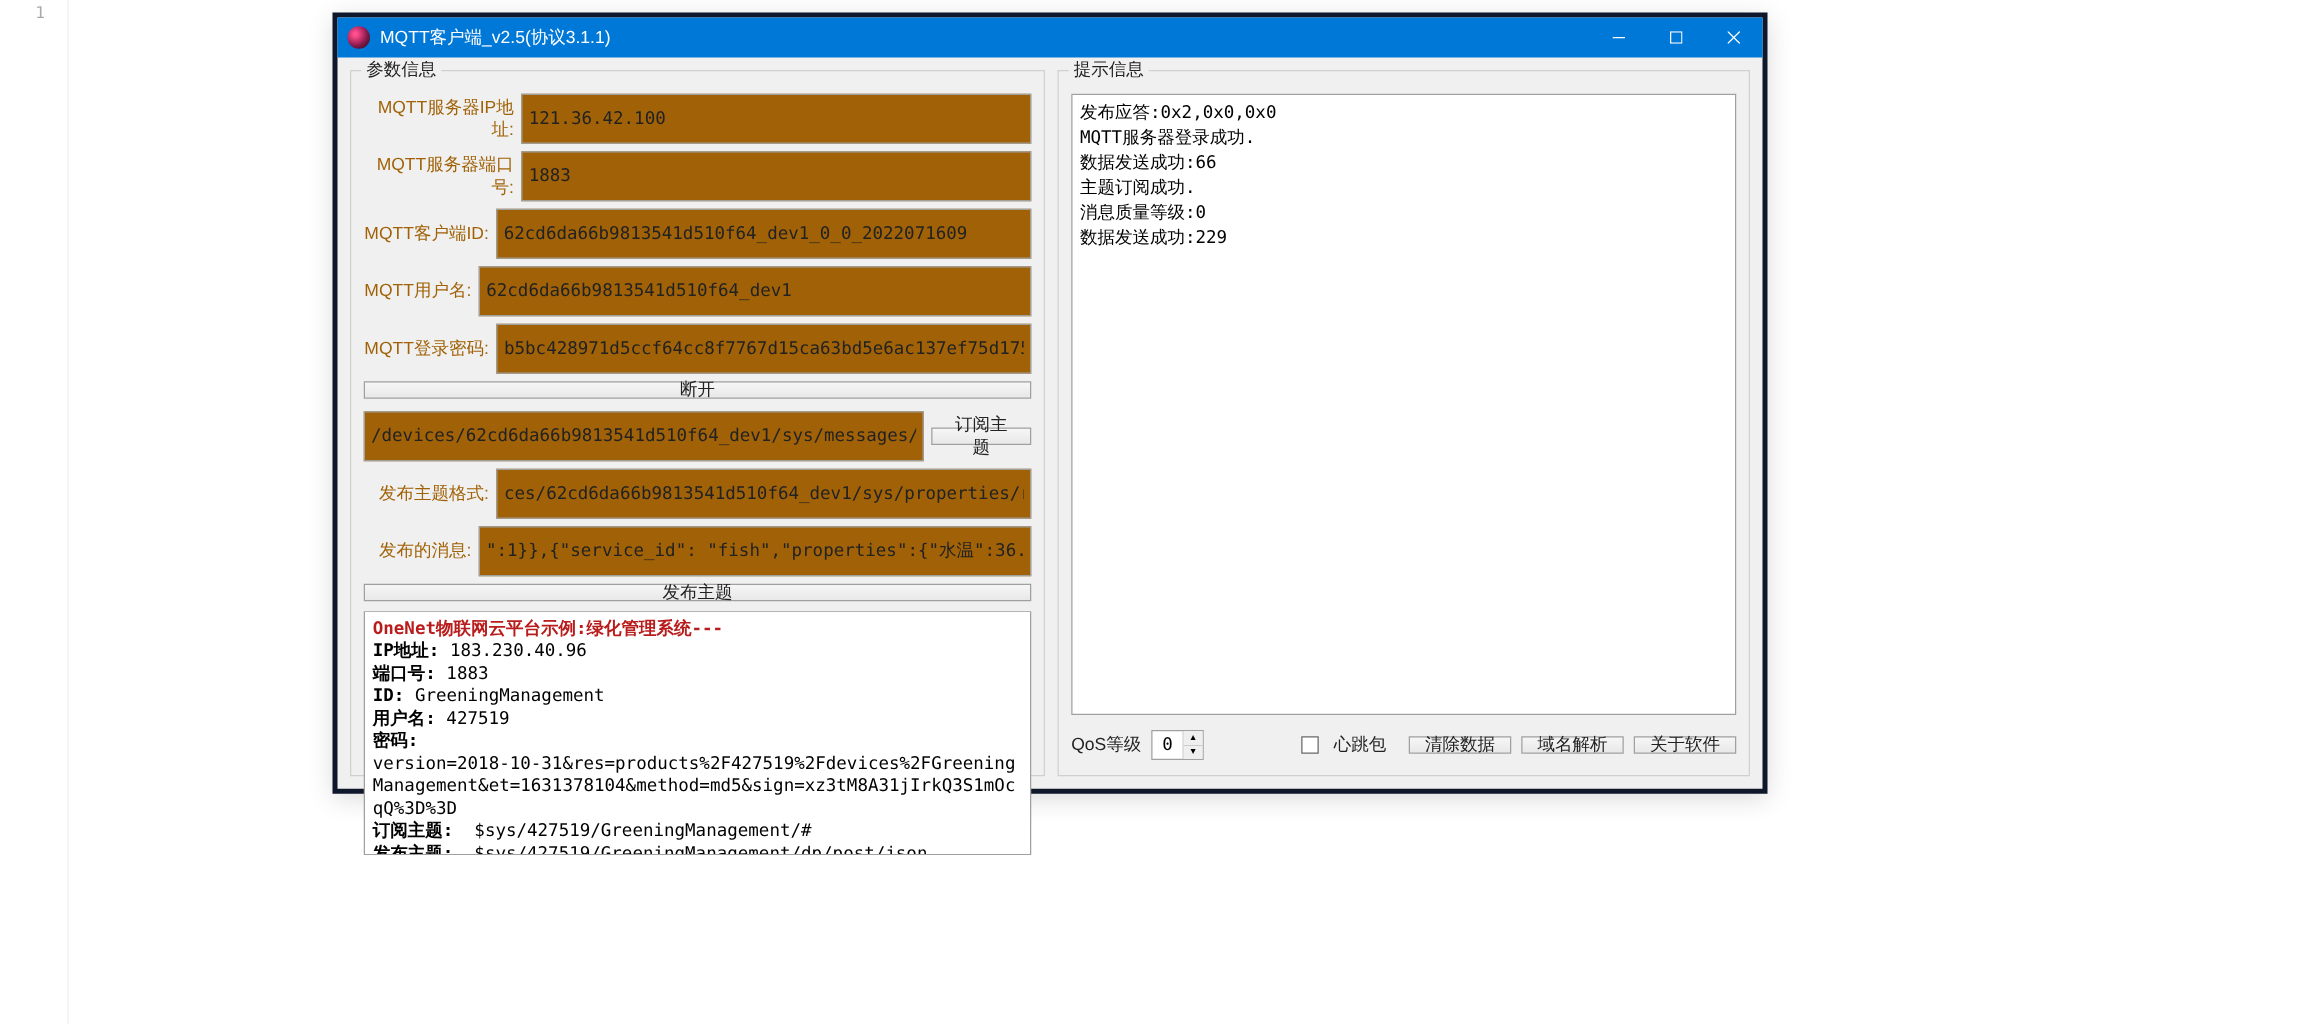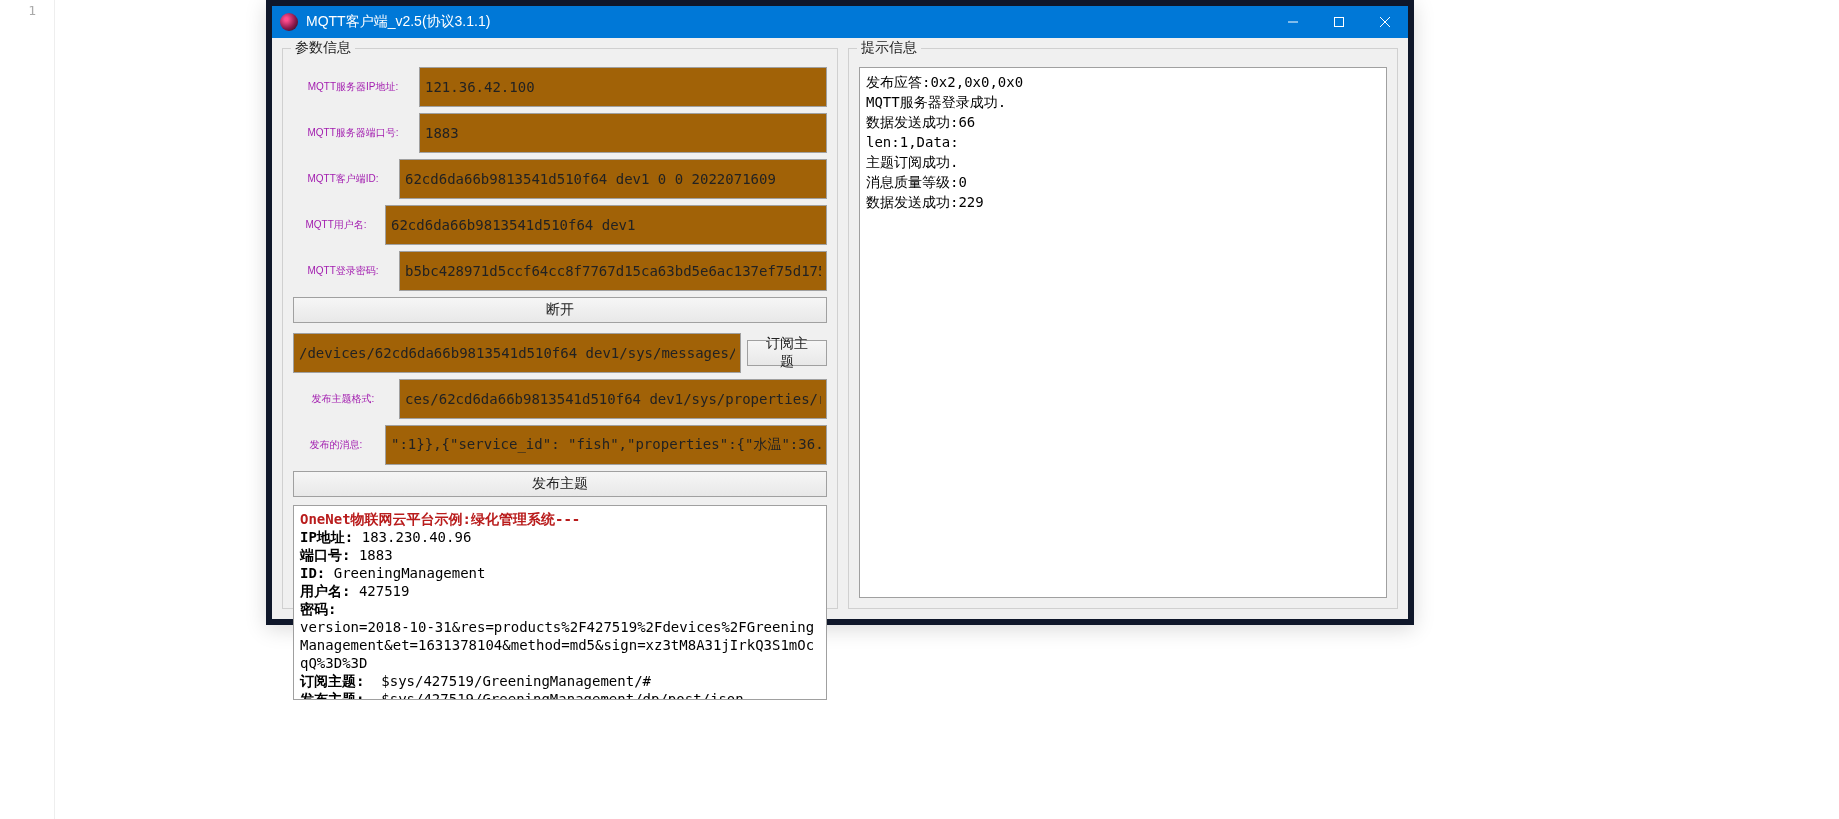--- a/index.html
+++ b/index.html
@@ -25,25 +25,25 @@
       text-align: right;
       padding-right: 18px;
       padding-top: 3px;
       color: #aaa;
       font-size: 13px;
       font-family: Consolas, monospace;
     }
     .app-window {
       position: absolute;
       left: 266px;
-      top: 0;
+      top: 10px;
       width: 1148px;
       height: 625px;
       background: #f0f0f0;
-      border: 6px solid #0f172a;
+      border: 4px solid #0f172a;
       box-shadow: 0 4px 20px rgba(0,0,0,0.15);
     }
     .titlebar {
       height: 32px;
       background: #0078d7;
       color: #fff;
       display: flex;
       align-items: center;
       padding-left: 8px;
       font-size: 14px;
@@ -87,39 +87,39 @@
     .left-panel { width: 556px; height: 100%; }
     .right-panel { flex: 1; height: 100%; display: flex; flex-direction: column; }
     .form-row {
       display: flex;
       align-items: center;
       margin-bottom: 6px;
       gap: 6px;
     }
     .form-label {
       width: 120px;
-      text-align: center;
-      font-size: 10px;
-      color: #a21caf;
+      text-align: right;
+      font-size: 14px;
+      color: #a16207;
       flex-shrink: 0;
     }
     .text-input {
       flex: 1;
       height: 40px;
       border: 1px solid #a0a0a0;
       background: #a16207;
       padding: 0 5px;
       font-family: "SimSun", Consolas, monospace;
       font-size: 14px;
       color: #222;
       outline: none;
       min-width: 0;
     }
     .btn {
-      height: 26px;
+      height: 14px;
       border: 1px solid #a0a0a0;
       background: linear-gradient(#f6f6f6, #e8e8e8);
       font-size: 14px;
       color: #222;
       cursor: default;
       padding: 0 12px;
       display: flex;
       align-items: center;
       justify-content: center;
       font-family: Liberation Serif, serif;
@@ -300,22 +300,37 @@
       </div>
     </div>
 
     <div class="groupbox right-panel">
       <div class="groupbox-title">提示信息</div>
 
       <div class="hint-box">
         <div>发布应答:0x2,0x0,0x0</div>
         <div>MQTT服务器登录成功.</div>
         <div>数据发送成功:66</div>
-        <div>len:1,Data:</div>
         <div>主题订阅成功.</div>
         <div>消息质量等级:0</div>
         <div>数据发送成功:229</div>
       </div>
 
+      <div class="bottom-row">
+        <span class="qos-label">QoS等级</span>
+        <div class="spinner">
+          <div class="spinner-value">0</div>
+          <div class="spinner-btns">
+            <div class="spinner-btn">▲</div>
+            <div class="spinner-btn">▼</div>
+          </div>
+        </div>
+        <div class="spacer"></div>
+        <div class="checkbox"></div>
+        <span class="check-label">心跳包</span>
+        <button class="btn btn-small" style="margin-left:10px">清除数据</button>
+        <button class="btn btn-small">域名解析</button>
+        <button class="btn btn-small">关于软件</button>
+      </div>
     </div>
 
   </div>
 </div>
 
 </body></html>

